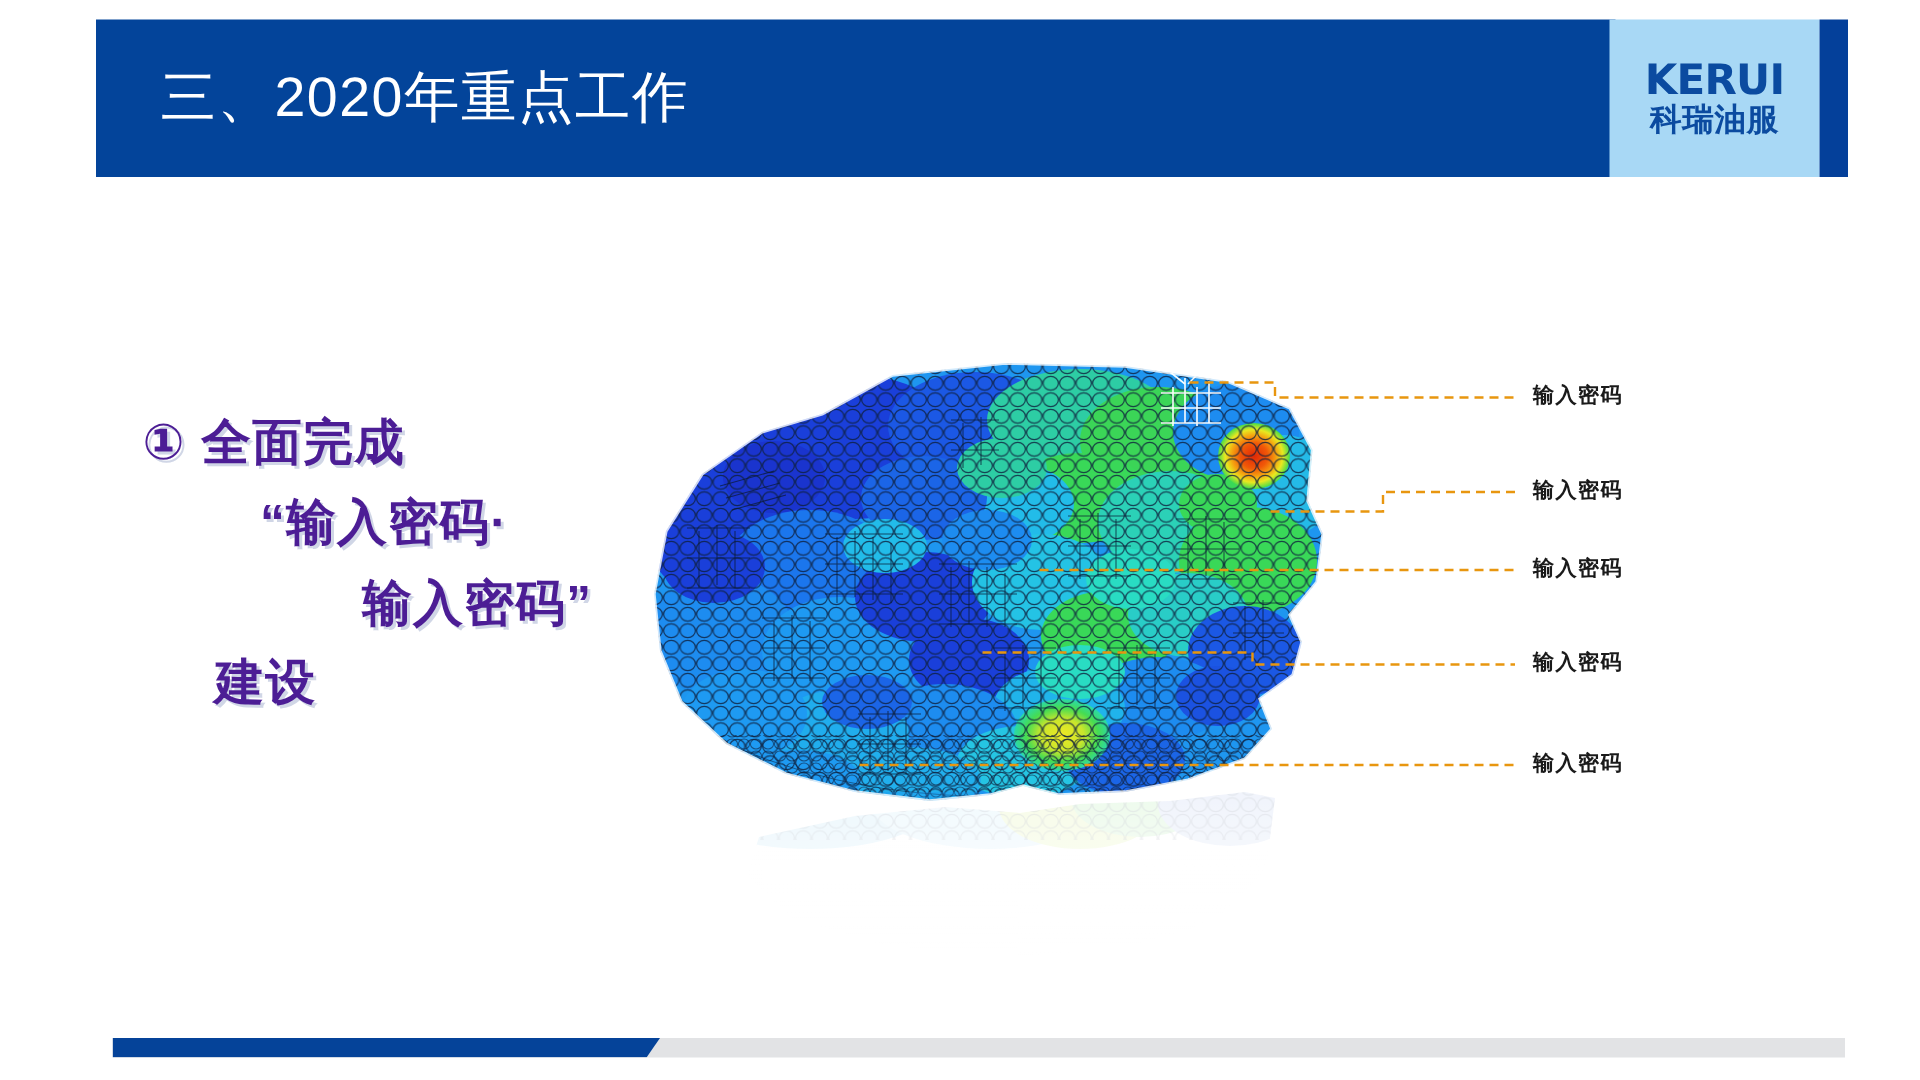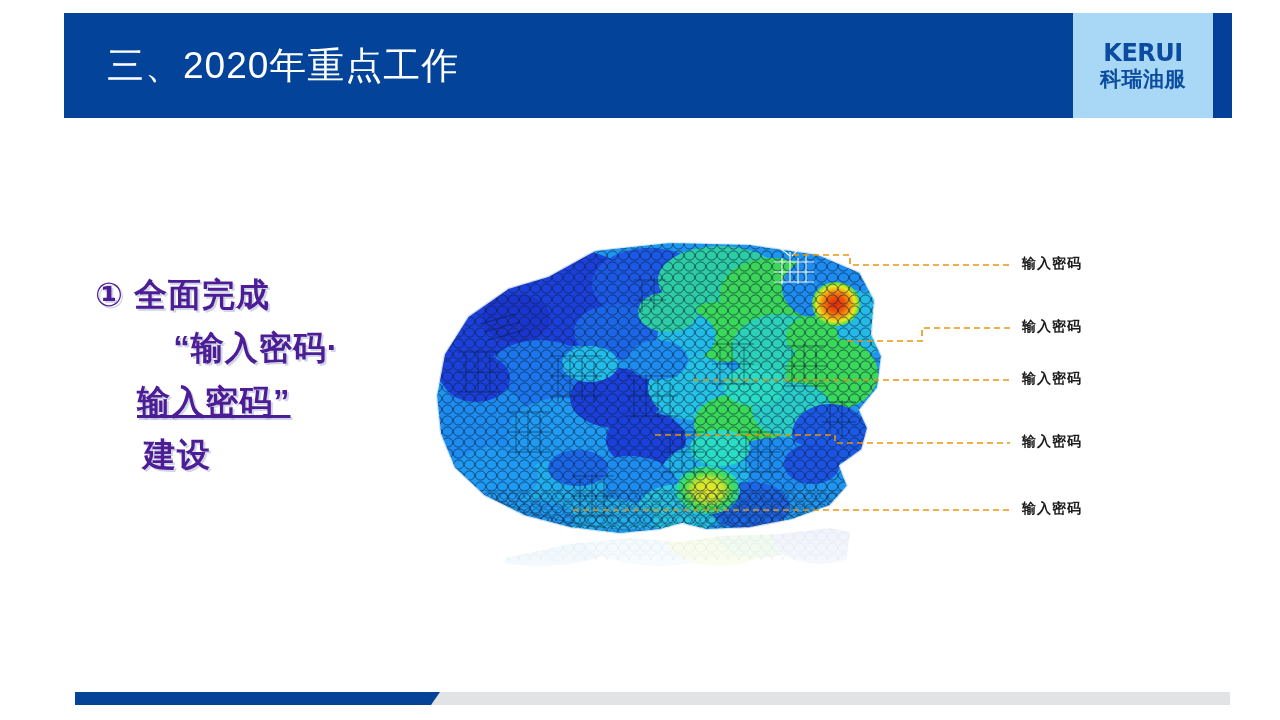--- a/index.html
+++ b/index.html
@@ -58,21 +58,21 @@
     position: absolute;
     left: 0;
     top: 50%;
     transform: translateY(-50%);
     width: 100%;
     text-align: center;
   }
   #logo-latin {
     display: block;
     color: #0B4BA0;
-    font-size: 24px;
+    font-size: 28px;
     font-weight: 700;
     letter-spacing: -0.5px;
     line-height: 1.05;
     font-family: "DejaVu Sans", sans-serif;
   }
   #logo-cn {
     display: block;
     color: #0B4BA0;
     font-size: 21px;
     font-weight: 700;
@@ -91,21 +91,21 @@
     font-size: 33px;
     font-weight: 700;
     line-height: 1.62;
     letter-spacing: 1px;
     text-shadow: 2px 2px 0 rgba(150,165,200,0.45);
     margin-top: 32px;
   }
   .bullet-line { display: block; white-space: nowrap; }
   .bullet-line.l1 { text-align: left; }
   .bullet-line.l2 { text-align: center; padding-left: 22px; }
-  .bullet-line.l3 { text-align: left; padding-left: 42px; text-decoration: underline; }
+  .bullet-line.l3 { text-align: right; padding-left: 42px; }
   .bullet-line.l4 { text-align: left; padding-left: 48px; }
 
   
   #mesh-figure {
     position: absolute;
     left: 420px;
     top: 228px;
     width: 480px;
     height: 430px;
   }

